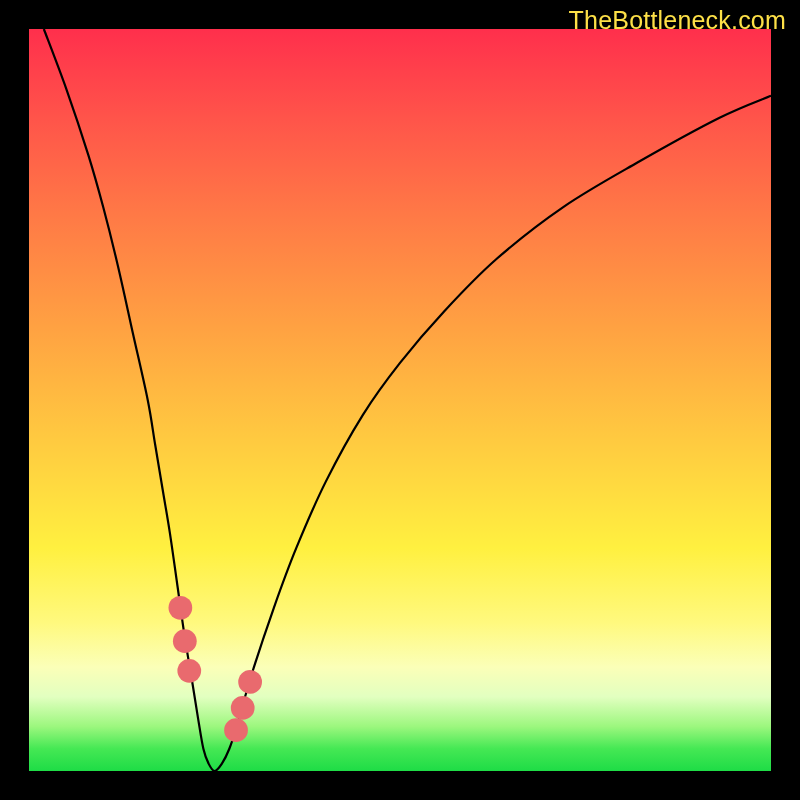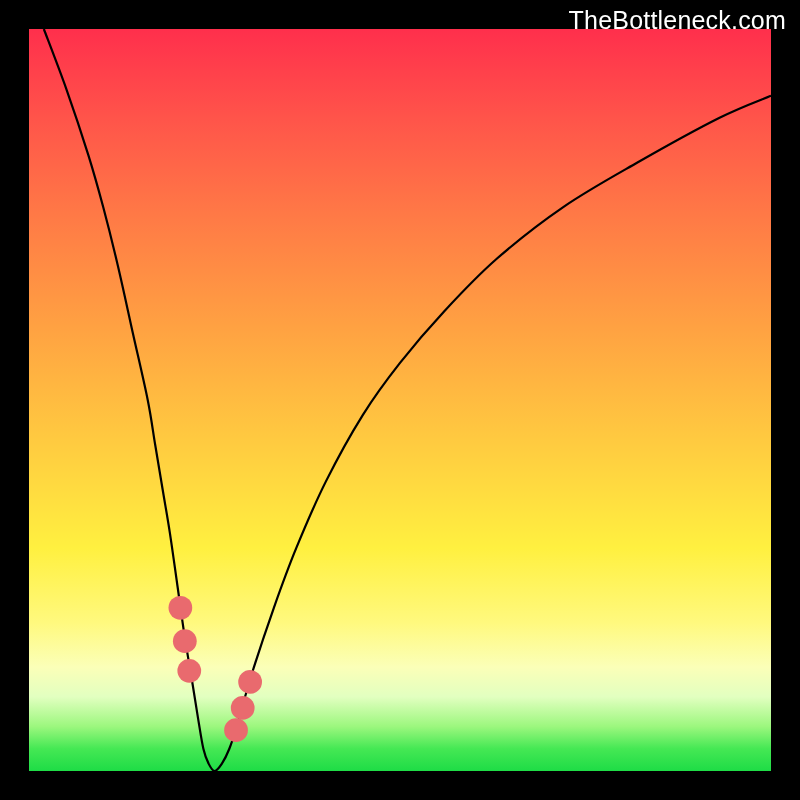--- a/index.html
+++ b/index.html
@@ -29,21 +29,21 @@
       #e2ffc0 90%,
       #9cf77e 94%,
       #45e854 97%,
       #1edc46 100%
     );
   }
   .watermark {
     position: absolute;
     top: 6px;
     right: 14px;
-    color: #ffffff;
+    color: #fde047;
     font-size: 25px;
     font-weight: 400;
     letter-spacing: 0.2px;
   }
   svg.plot {
     position: absolute;
     left: 0;
     top: 0;
     width: 742px;
     height: 742px;

